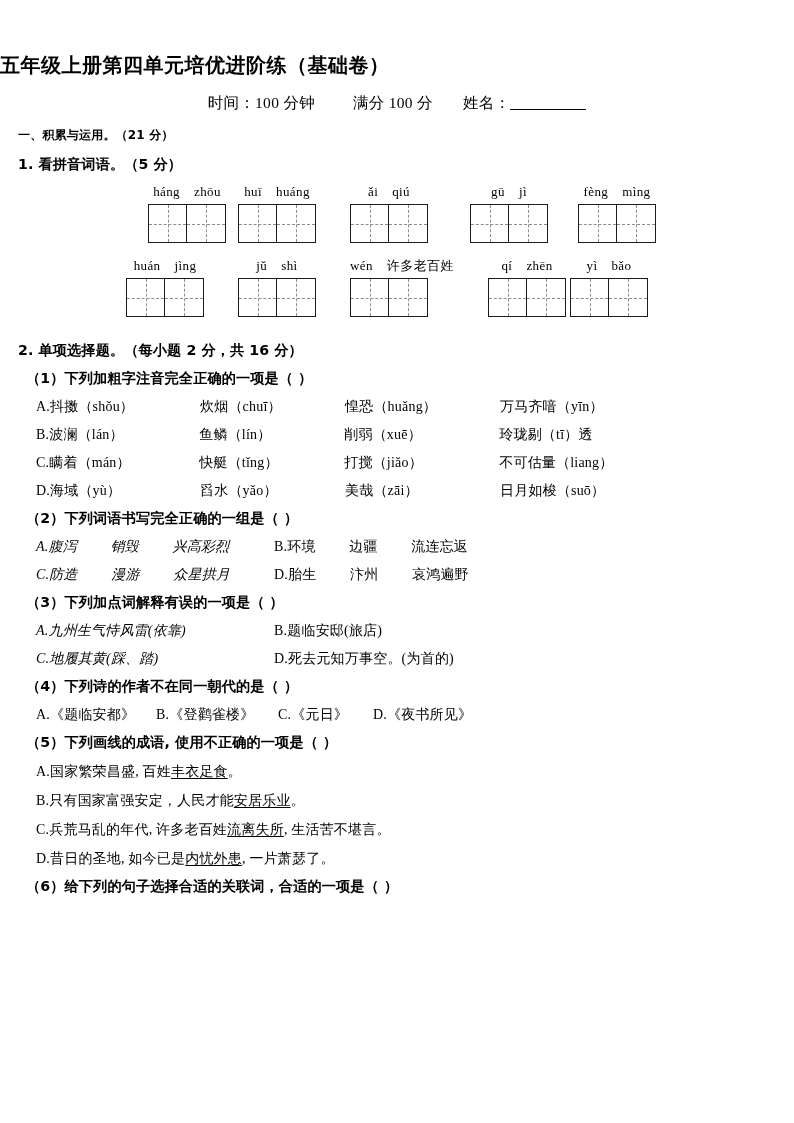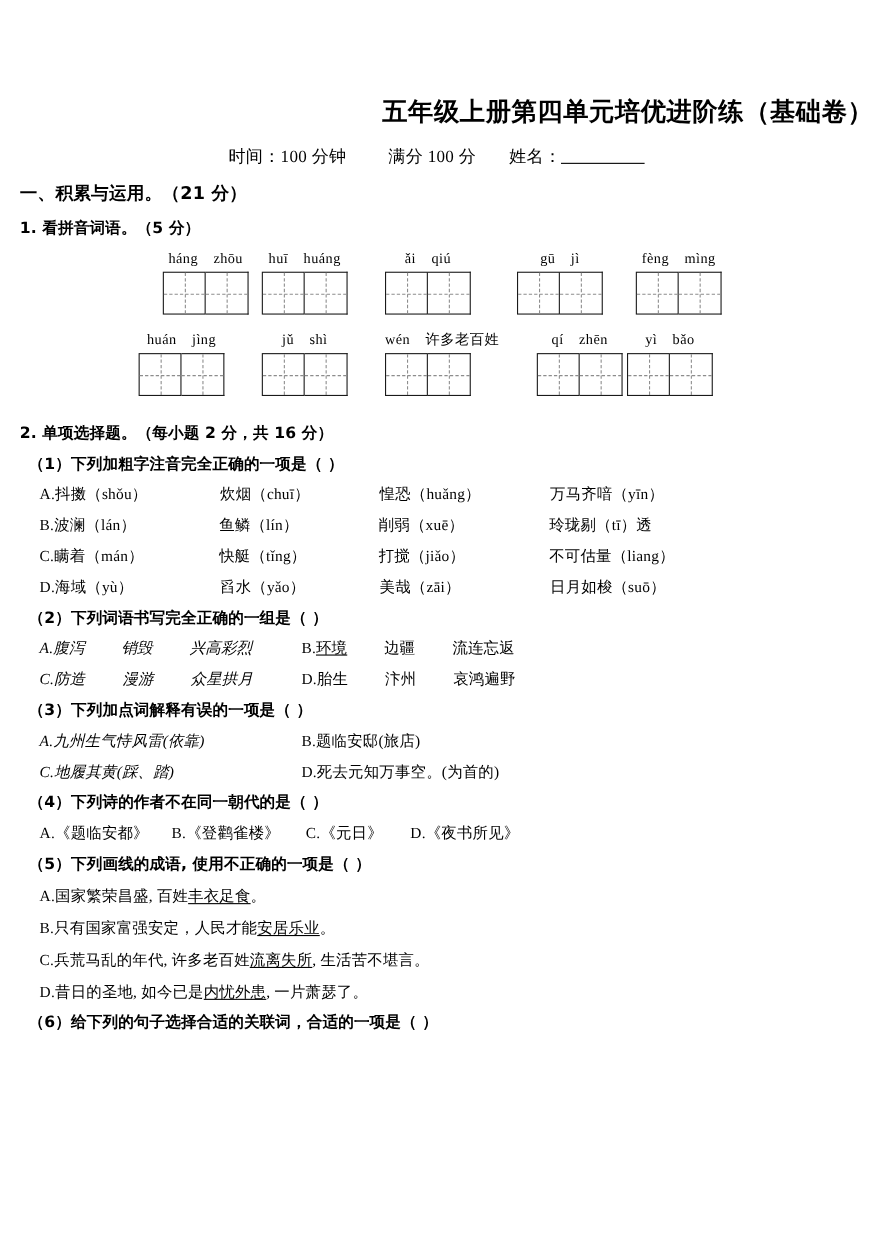--- a/index.html
+++ b/index.html
@@ -18,27 +18,27 @@
   .page {
     position: absolute;
     left: 0; top: 0;
     width: 794px;
     height: 1123px;
     padding: 0;
   }
 
   
   .doc-title {
-    text-align: right;
+    text-align: left;
     font-family: "DejaVu Sans", "Liberation Sans", sans-serif;
     font-weight: bold;
-    font-size: 23px;
+    font-size: 20px;
     letter-spacing: 0.5px;
     margin: 0;
-    padding-top: 90px;
+    padding-top: 54px;
     line-height: 1.1;
   }
   .meta-line {
     text-align: center;
     font-size: 15.5px;
     margin-top: 17px;
     letter-spacing: 0.3px;
     white-space: nowrap;
   }
   .meta-line .gap-a { display: inline-block; width: 38px; }
@@ -48,21 +48,21 @@
     width: 76px;
     border-bottom: 1.4px solid #000;
     height: 13px;
     vertical-align: -2px;
   }
 
   
   .sec-head {
     font-family: "DejaVu Sans", "Liberation Sans", sans-serif;
     font-weight: bold;
-    font-size: 16px;
+    font-size: 12px;
     margin: 13px 0 0 18px;
     letter-spacing: 0.2px;
   }
   .q-head {
     font-family: "DejaVu Sans", "Liberation Sans", sans-serif;
     font-weight: bold;
     font-size: 14.2px;
     margin: 11px 0 0 18px;
     letter-spacing: 0.1px;
   }
@@ -292,21 +292,21 @@
   <div class="opt-row">
     <span class="lbl">C.</span><span class="w1">瞒着（mán）</span><span class="w2">快艇（tǐng）</span><span class="w3">打搅（jiǎo）</span><span class="opt">不可估量（liang）</span>
   </div>
   <div class="opt-row">
     <span class="lbl">D.</span><span class="w1">海域（yù）</span><span class="w2">舀水（yǎo）</span><span class="w3">美哉（zāi）</span><span class="opt">日月如梭（suō）</span>
   </div>
 
   <div class="sub-q">（2）下列词语书写完全正确的一组是（     ）</div>
 
   <div class="opt-row">
-    <span class="half"><span class="lbl">A.</span><span class="half-w" style="width:62px;">腹泻</span><span class="half-w" style="width:62px;">销毁</span><span>兴高彩烈</span></span><span class="lbl">B.</span><span class="half-w" style="width:62px;text-decoration:underline;">环境</span><span class="half-w" style="width:62px;">边疆</span><span>流连忘返</span>
+    <span class="half"><span class="lbl">A.</span><span class="half-w" style="width:62px;">腹泻</span><span class="half-w" style="width:62px;">销毁</span><span>兴高彩烈</span></span><span class="lbl">B.</span><span class="half-w" style="width:62px;">环境</span><span class="half-w" style="width:62px;">边疆</span><span>流连忘返</span>
   </div>
   <div class="opt-row">
     <span class="half"><span class="lbl">C.</span><span class="half-w" style="width:62px;">防造</span><span class="half-w" style="width:62px;">漫游</span><span>众星拱月</span></span><span class="lbl">D.</span><span class="half-w" style="width:62px;">胎生</span><span class="half-w" style="width:62px;">汴州</span><span>哀鸿遍野</span>
   </div>
 
   <div class="sub-q">（3）下列加点词解释有误的一项是（     ）</div>
 
   <div class="opt-row">
     <span class="half"><span class="lbl">A.</span><span>九州生气恃风雷(依靠)</span></span><span class="lbl">B.</span><span>题临安邸(旅店)</span>
   </div>

